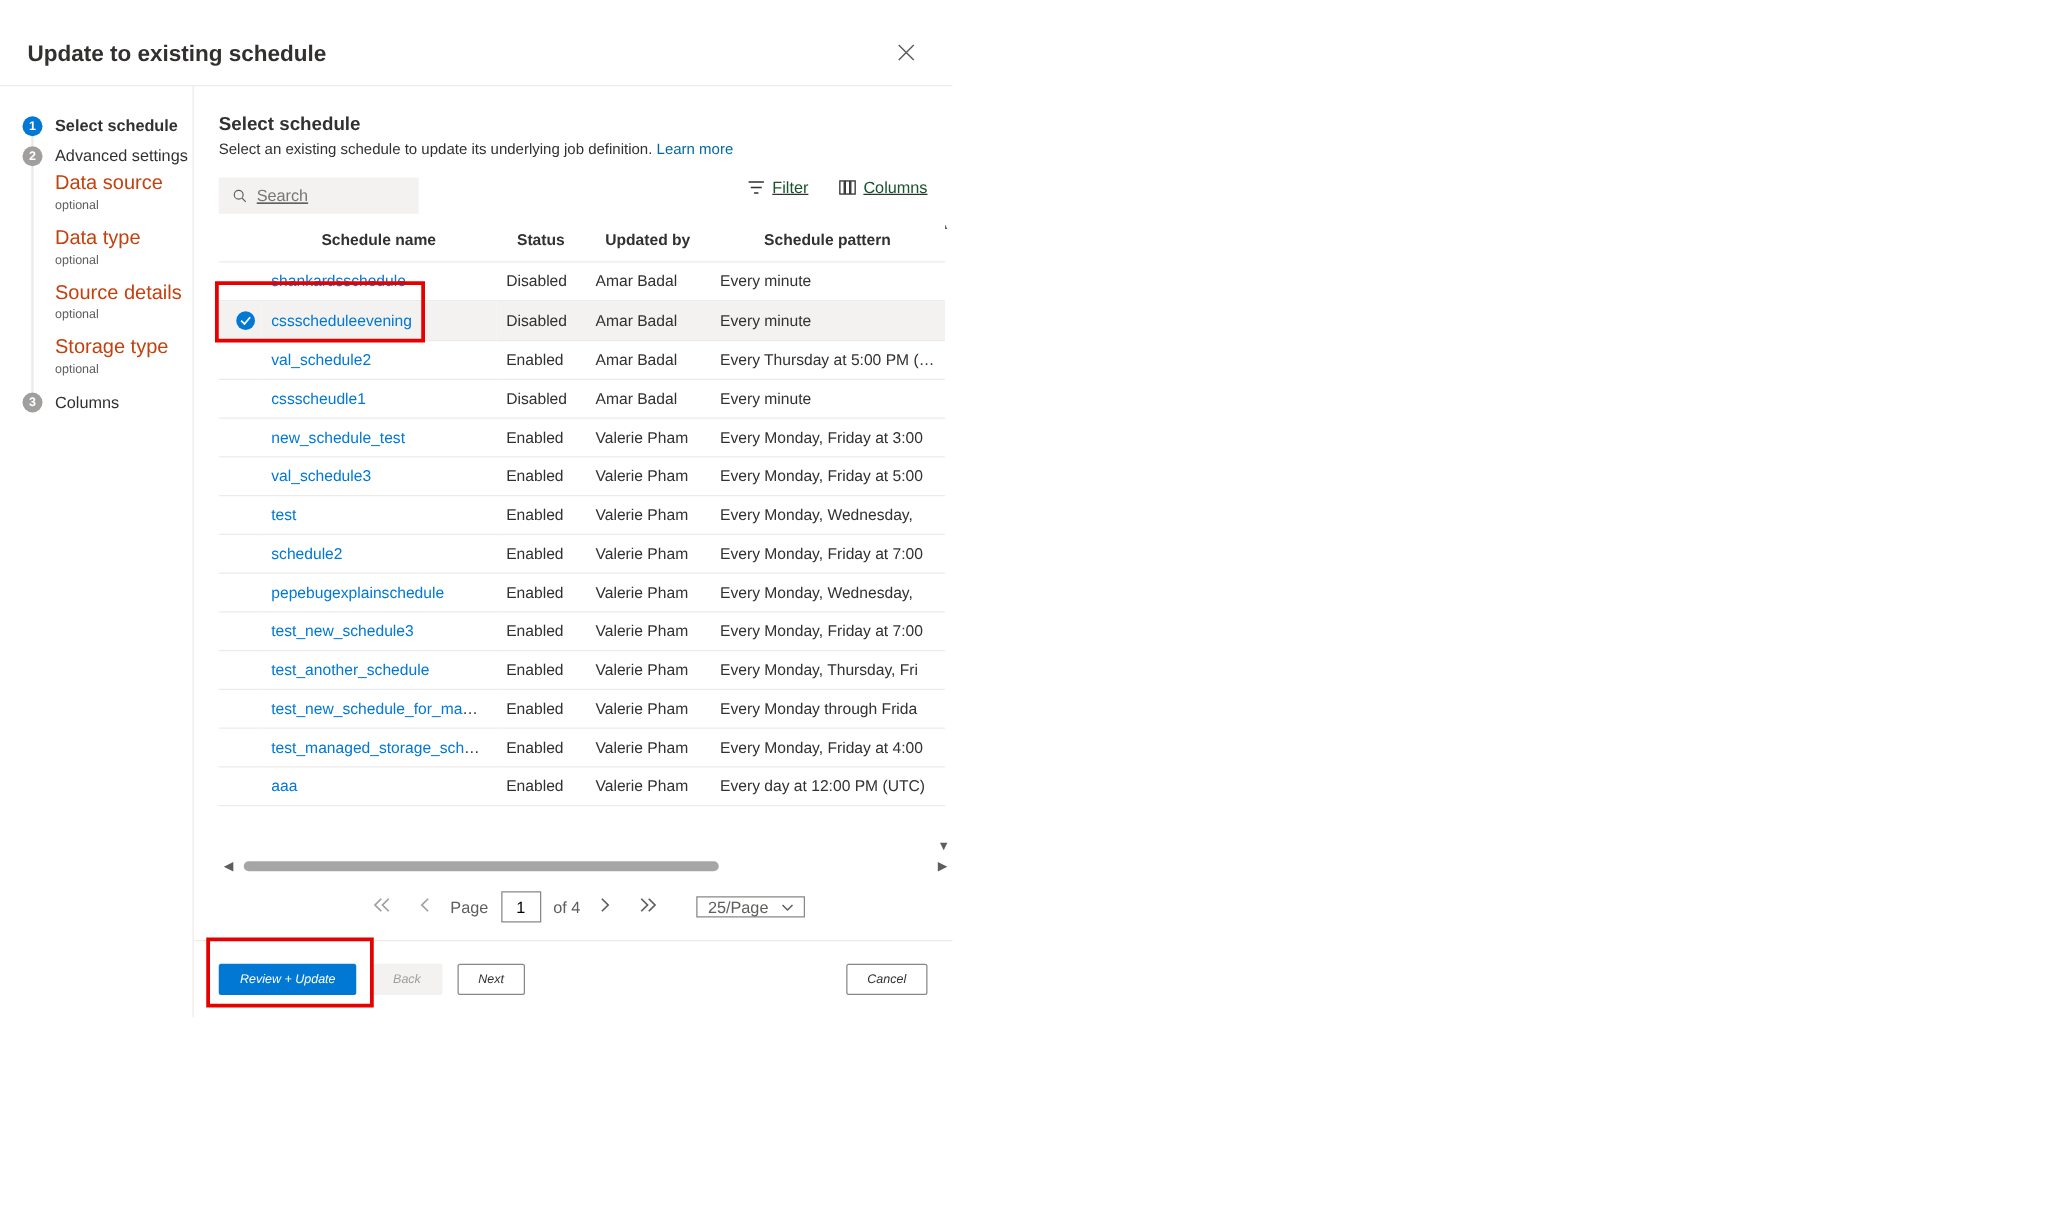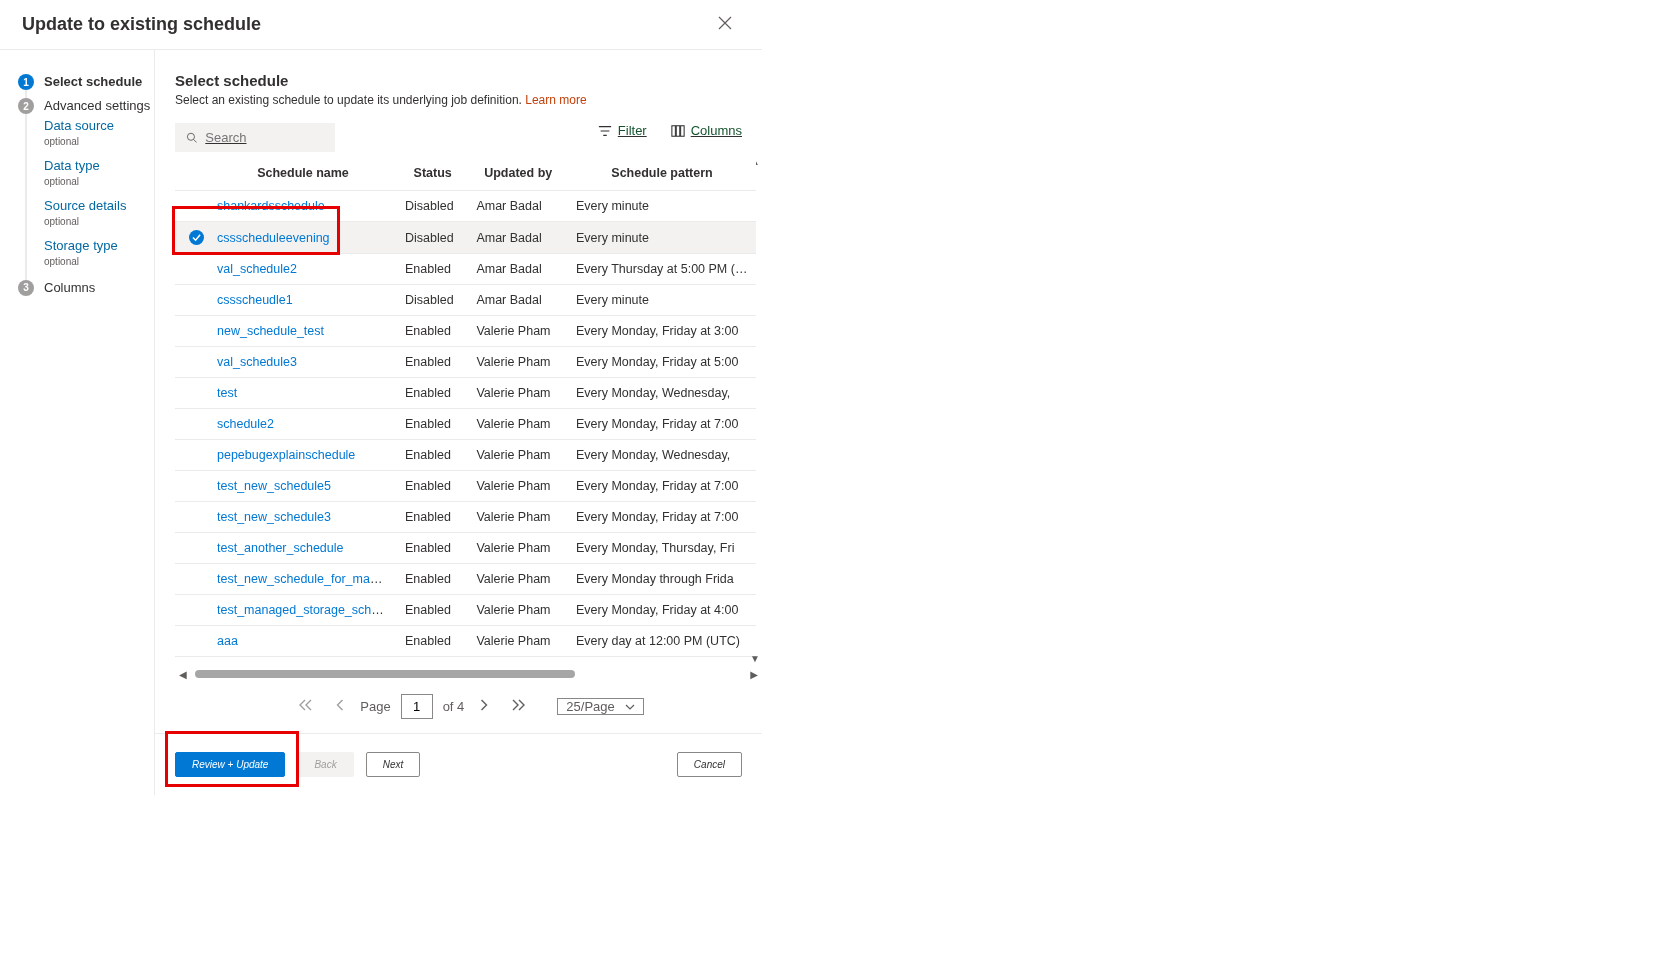--- a/index.html
+++ b/index.html
@@ -7,20 +7,21 @@
     margin: 0; padding: 0;
     font-family: "Segoe UI", -apple-system, BlinkMacSystemFont, sans-serif;
     font-size: 13px;
     color: #323130;
     background: #fff;
   }
   .panel {
     width: 762px;
     position: relative;
     background: #fff;
+    margin-top: 19px;
   }
   .header {
     padding: 12px 22px 12px 22px;
     border-bottom: 1px solid #edebe9;
     display: flex;
     align-items: center;
     justify-content: space-between;
   }
   .header-title {
     font-size: 18px;
@@ -81,22 +82,22 @@
   }
   .step.active .step-label { font-weight: 600; }
   .substeps {
     margin-left: 26px;
     margin-top: 0px;
   }
   .substep {
     margin-bottom: 10px;
   }
   .substep-label {
-    font-size: 13px;
-    color: #0369a1;
+    font-size: 16px;
+    color: #c2410c;
     line-height: 1.3;
   }
   .substep-optional {
     font-size: 10px;
     color: #605e5c;
     line-height: 1.3;
   }
   .main {
     flex: 1;
     padding: 22px 0 0 20px;
@@ -107,21 +108,21 @@
     font-weight: 600;
     color: #323130;
     margin-bottom: 4px;
   }
   .section-desc {
     font-size: 12px;
     color: #323130;
     margin-bottom: 16px;
   }
   .section-desc a {
-    color: #c2410c;
+    color: #0369a1;
     text-decoration: none;
   }
   .toolbar {
     display: flex;
     align-items: flex-start;
     margin-bottom: 4px;
     padding-right: 20px;
     text-decoration: underline;
   }
   .search-box {
@@ -481,27 +482,20 @@
                 </tr>
                 <tr>
                   <td></td>
                   <td><span class="name-link">pepebugexplainschedule</span></td>
                   <td>Enabled</td>
                   <td>Valerie Pham</td>
                   <td>Every Monday, Wednesday,</td>
                 </tr>
                 <tr>
                   <td></td>
-                  <td><span class="name-link">test_new_schedule5</span></td>
-                  <td>Enabled</td>
-                  <td>Valerie Pham</td>
-                  <td>Every Monday, Friday at 7:00</td>
-                </tr>
-                <tr>
-                  <td></td>
                   <td><span class="name-link">test_new_schedule3</span></td>
                   <td>Enabled</td>
                   <td>Valerie Pham</td>
                   <td>Every Monday, Friday at 7:00</td>
                 </tr>
                 <tr>
                   <td></td>
                   <td><span class="name-link">test_another_schedule</span></td>
                   <td>Enabled</td>
                   <td>Valerie Pham</td>

